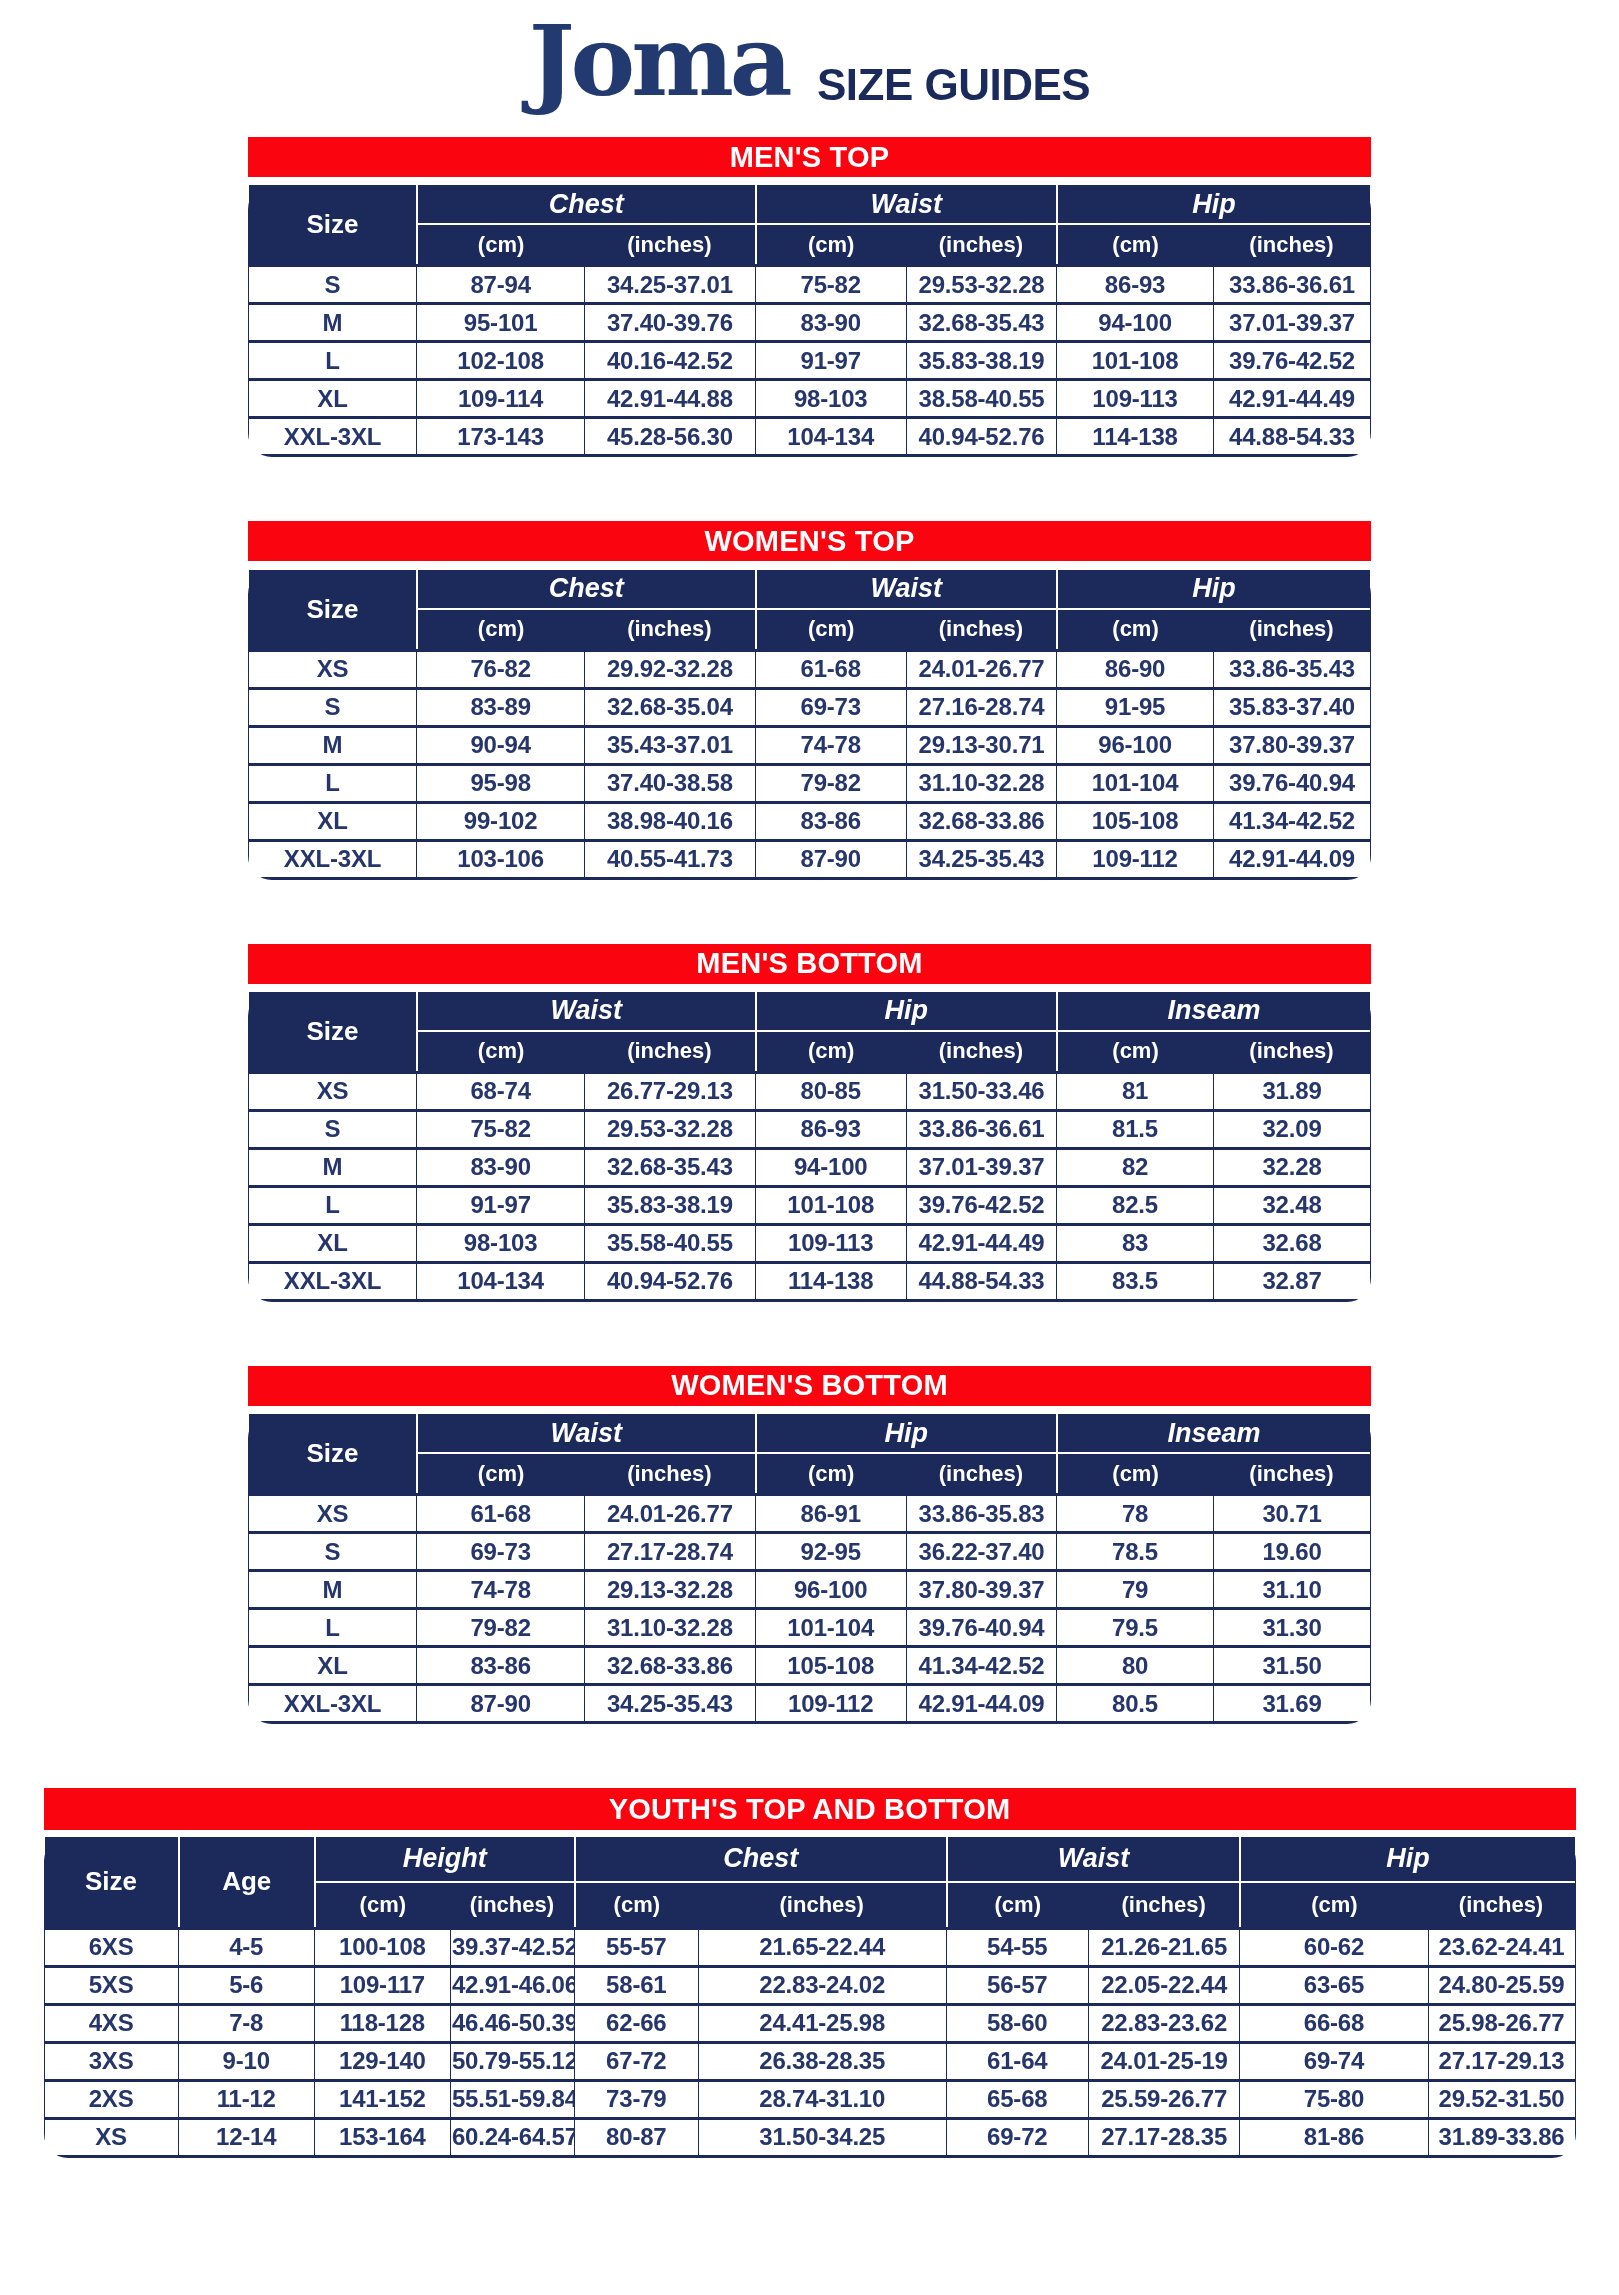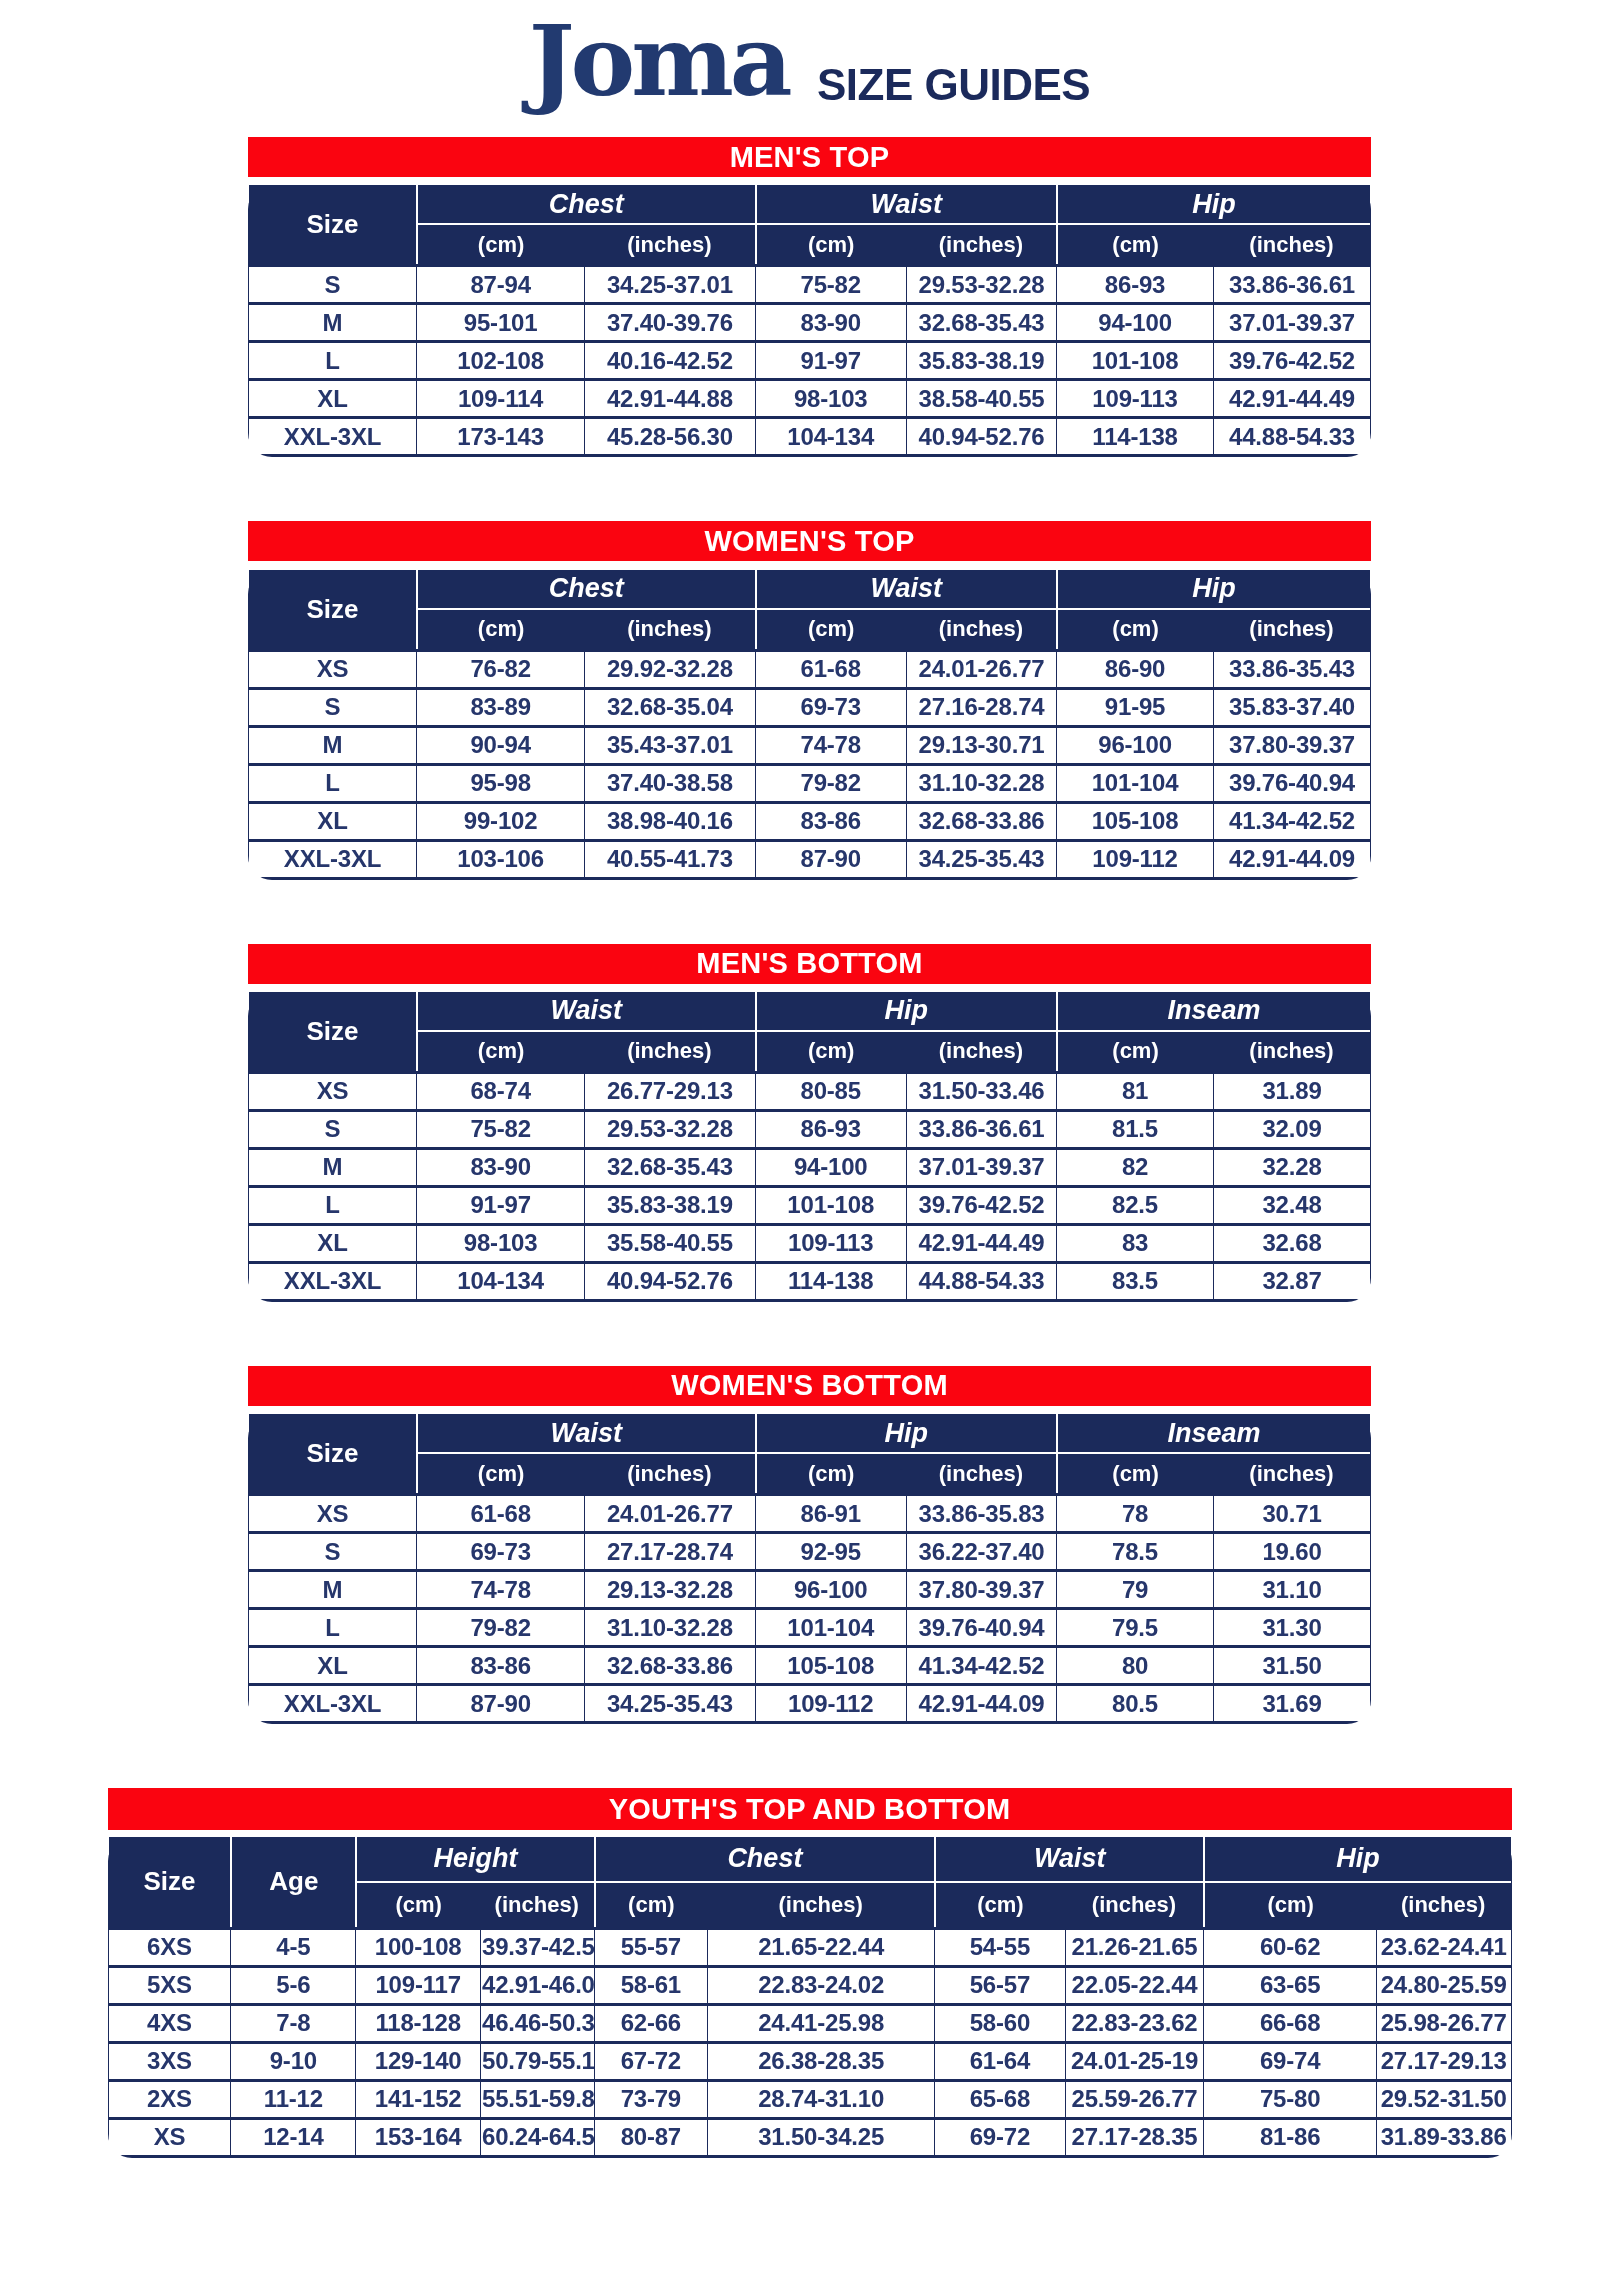--- a/index.html
+++ b/index.html
@@ -35,21 +35,21 @@
   .page-title{
     font-size:44px;
     font-weight:bold;
     color:var(--header-navy);
     letter-spacing:-0.5px;
     margin-top:15.6px;
   }
   section.guide{margin:0 auto 64px;}
   section.guide.first{margin-top:27px;}
   .w-upper{width:1123px;}
-  .w-youth{width:1404px;margin-bottom:0;}
+  .w-youth{width:1532px;margin-bottom:0;}
   .banner{
     background:var(--banner-red);
     color:#ffffff;
     height:40px;
     display:flex;
     align-items:center;
     justify-content:center;
     font-weight:bold;
     font-size:29px;
     letter-spacing:0.2px;

